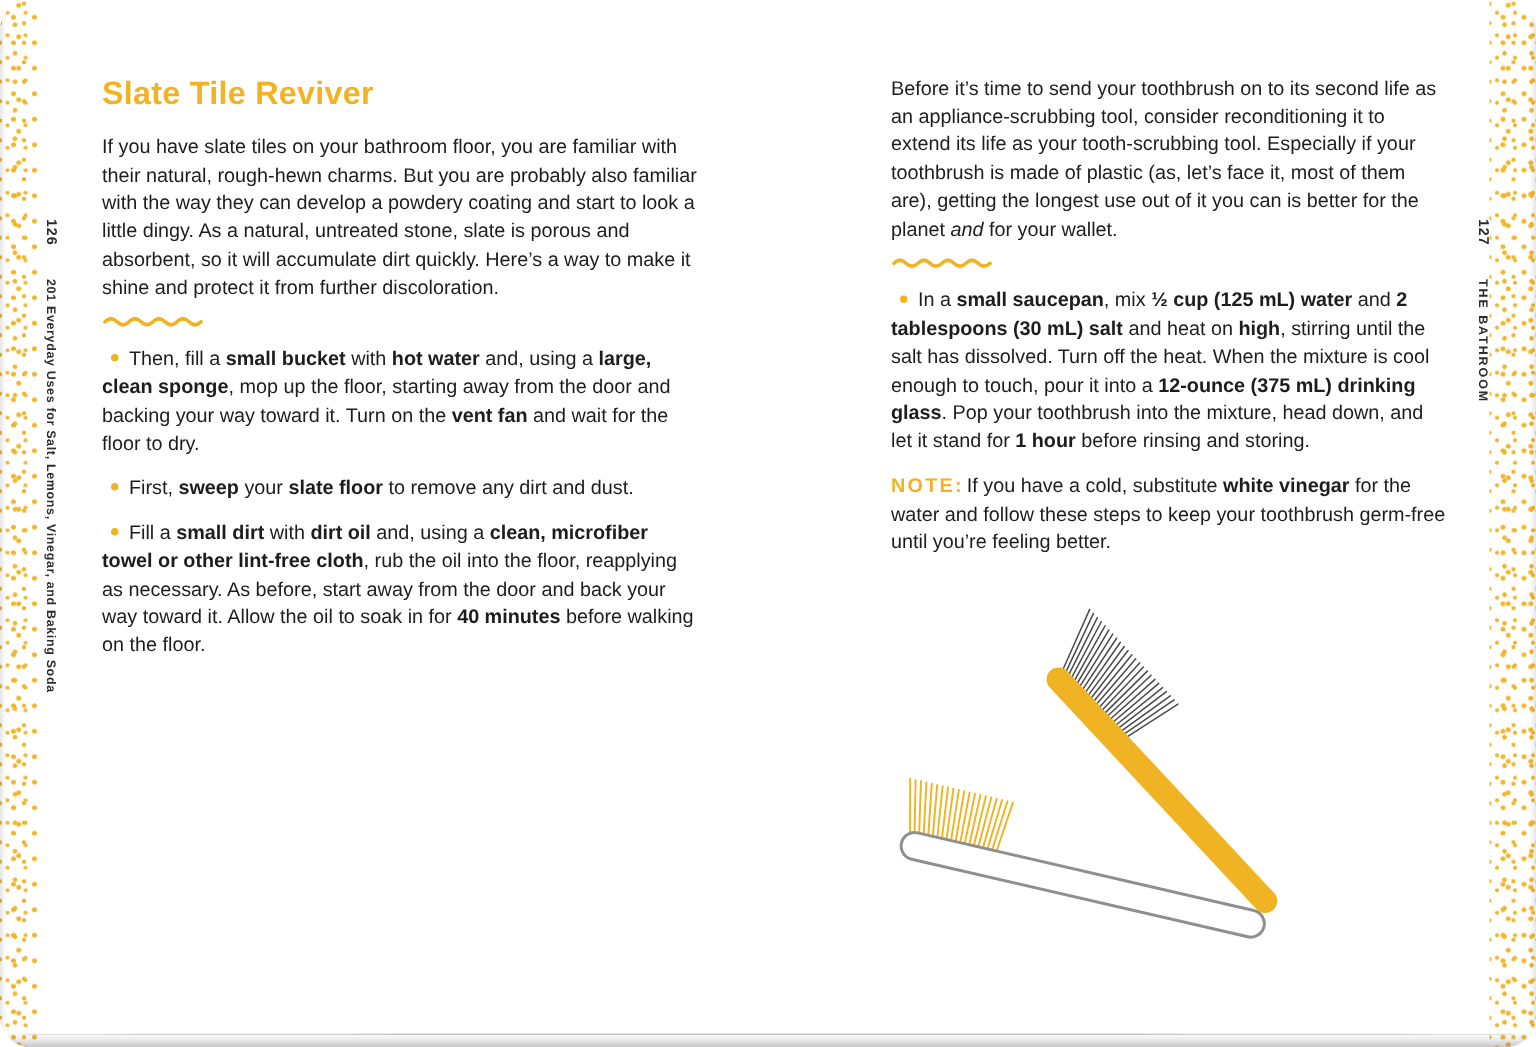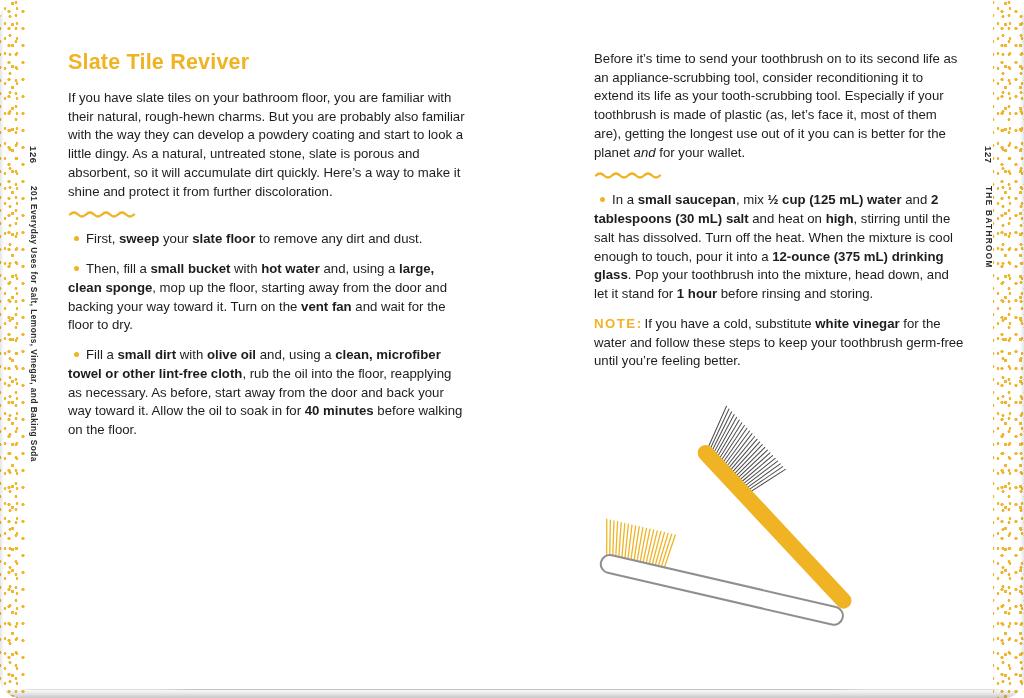--- a/index.html
+++ b/index.html
@@ -88,23 +88,23 @@
 
   <main class="page page-left">
     <h1 class="title">Slate Tile Reviver</h1>
     <p class="intro">If you have slate tiles on your bathroom floor, you are familiar with their natural, rough-hewn charms. But you are probably also familiar with the way they can develop a powdery coating and start to look a little dingy. As a natural, untreated stone, slate is porous and absorbent, so it will accumulate dirt quickly. Here’s a way to make it shine and protect it from further discoloration.</p>
     <div class="squiggle">
       <svg width="72" height="9" viewBox="0 0 72 9">
         <path d="M2 5.5 Q6 1.5 10 5.5 T18 5.5 T26 5.5 T34 5.5 T42 5.5 T50 5.5 T58 5.5 T66 5.5" fill="none" stroke="var(--accent)" stroke-width="2.4" stroke-linecap="round"></path>
       </svg>
     </div>
     <div class="bullets">
+      <p class="bullet"><span class="dot"></span><span class="bullet-text">Then, fill a <b>small bucket</b> with <b>hot water</b> and, using a <b>large, clean sponge</b>, mop up the floor, starting away from the door and backing your way toward it. Turn on the <b>vent fan</b> and wait for the floor to dry.</span></p>
       <p class="bullet"><span class="dot"></span><span class="bullet-text">First, <b>sweep</b> your <b>slate floor</b> to remove any dirt and dust.</span></p>
-      <p class="bullet"><span class="dot"></span><span class="bullet-text">Then, fill a <b>small bucket</b> with <b>hot water</b> and, using a <b>large, clean sponge</b>, mop up the floor, starting away from the door and backing your way toward it. Turn on the <b>vent fan</b> and wait for the floor to dry.</span></p>
-      <p class="bullet"><span class="dot"></span><span class="bullet-text">Fill a <b>small dirt</b> with <b>olive oil</b> and, using a <b>clean, microfiber towel or other lint-free cloth</b>, rub the oil into the floor, reapplying as necessary. As before, start away from the door and back your way toward it. Allow the oil to soak in for <b>40 minutes</b> before walking on the floor.</span></p>
+      <p class="bullet"><span class="dot"></span><span class="bullet-text">Fill a <b>small dirt</b> with <b>dirt oil</b> and, using a <b>clean, microfiber towel or other lint-free cloth</b>, rub the oil into the floor, reapplying as necessary. As before, start away from the door and back your way toward it. Allow the oil to soak in for <b>40 minutes</b> before walking on the floor.</span></p>
     </div>
   </main>
 
   <main class="page page-right">
     <p class="intro">Before it’s time to send your toothbrush on to its second life as an appliance-scrubbing tool, consider reconditioning it to extend its life as your tooth-scrubbing tool. Especially if your toothbrush is made of plastic (as, let’s face it, most of them are), getting the longest use out of it you can is better for the planet <i>and</i> for your wallet.</p>
     <div class="squiggle">
       <svg width="72" height="9" viewBox="0 0 72 9">
         <path d="M2 5.5 Q6 1.5 10 5.5 T18 5.5 T26 5.5 T34 5.5 T42 5.5 T50 5.5 T58 5.5 T66 5.5" fill="none" stroke="var(--accent)" stroke-width="2.4" stroke-linecap="round"></path>
       </svg>
     </div>

